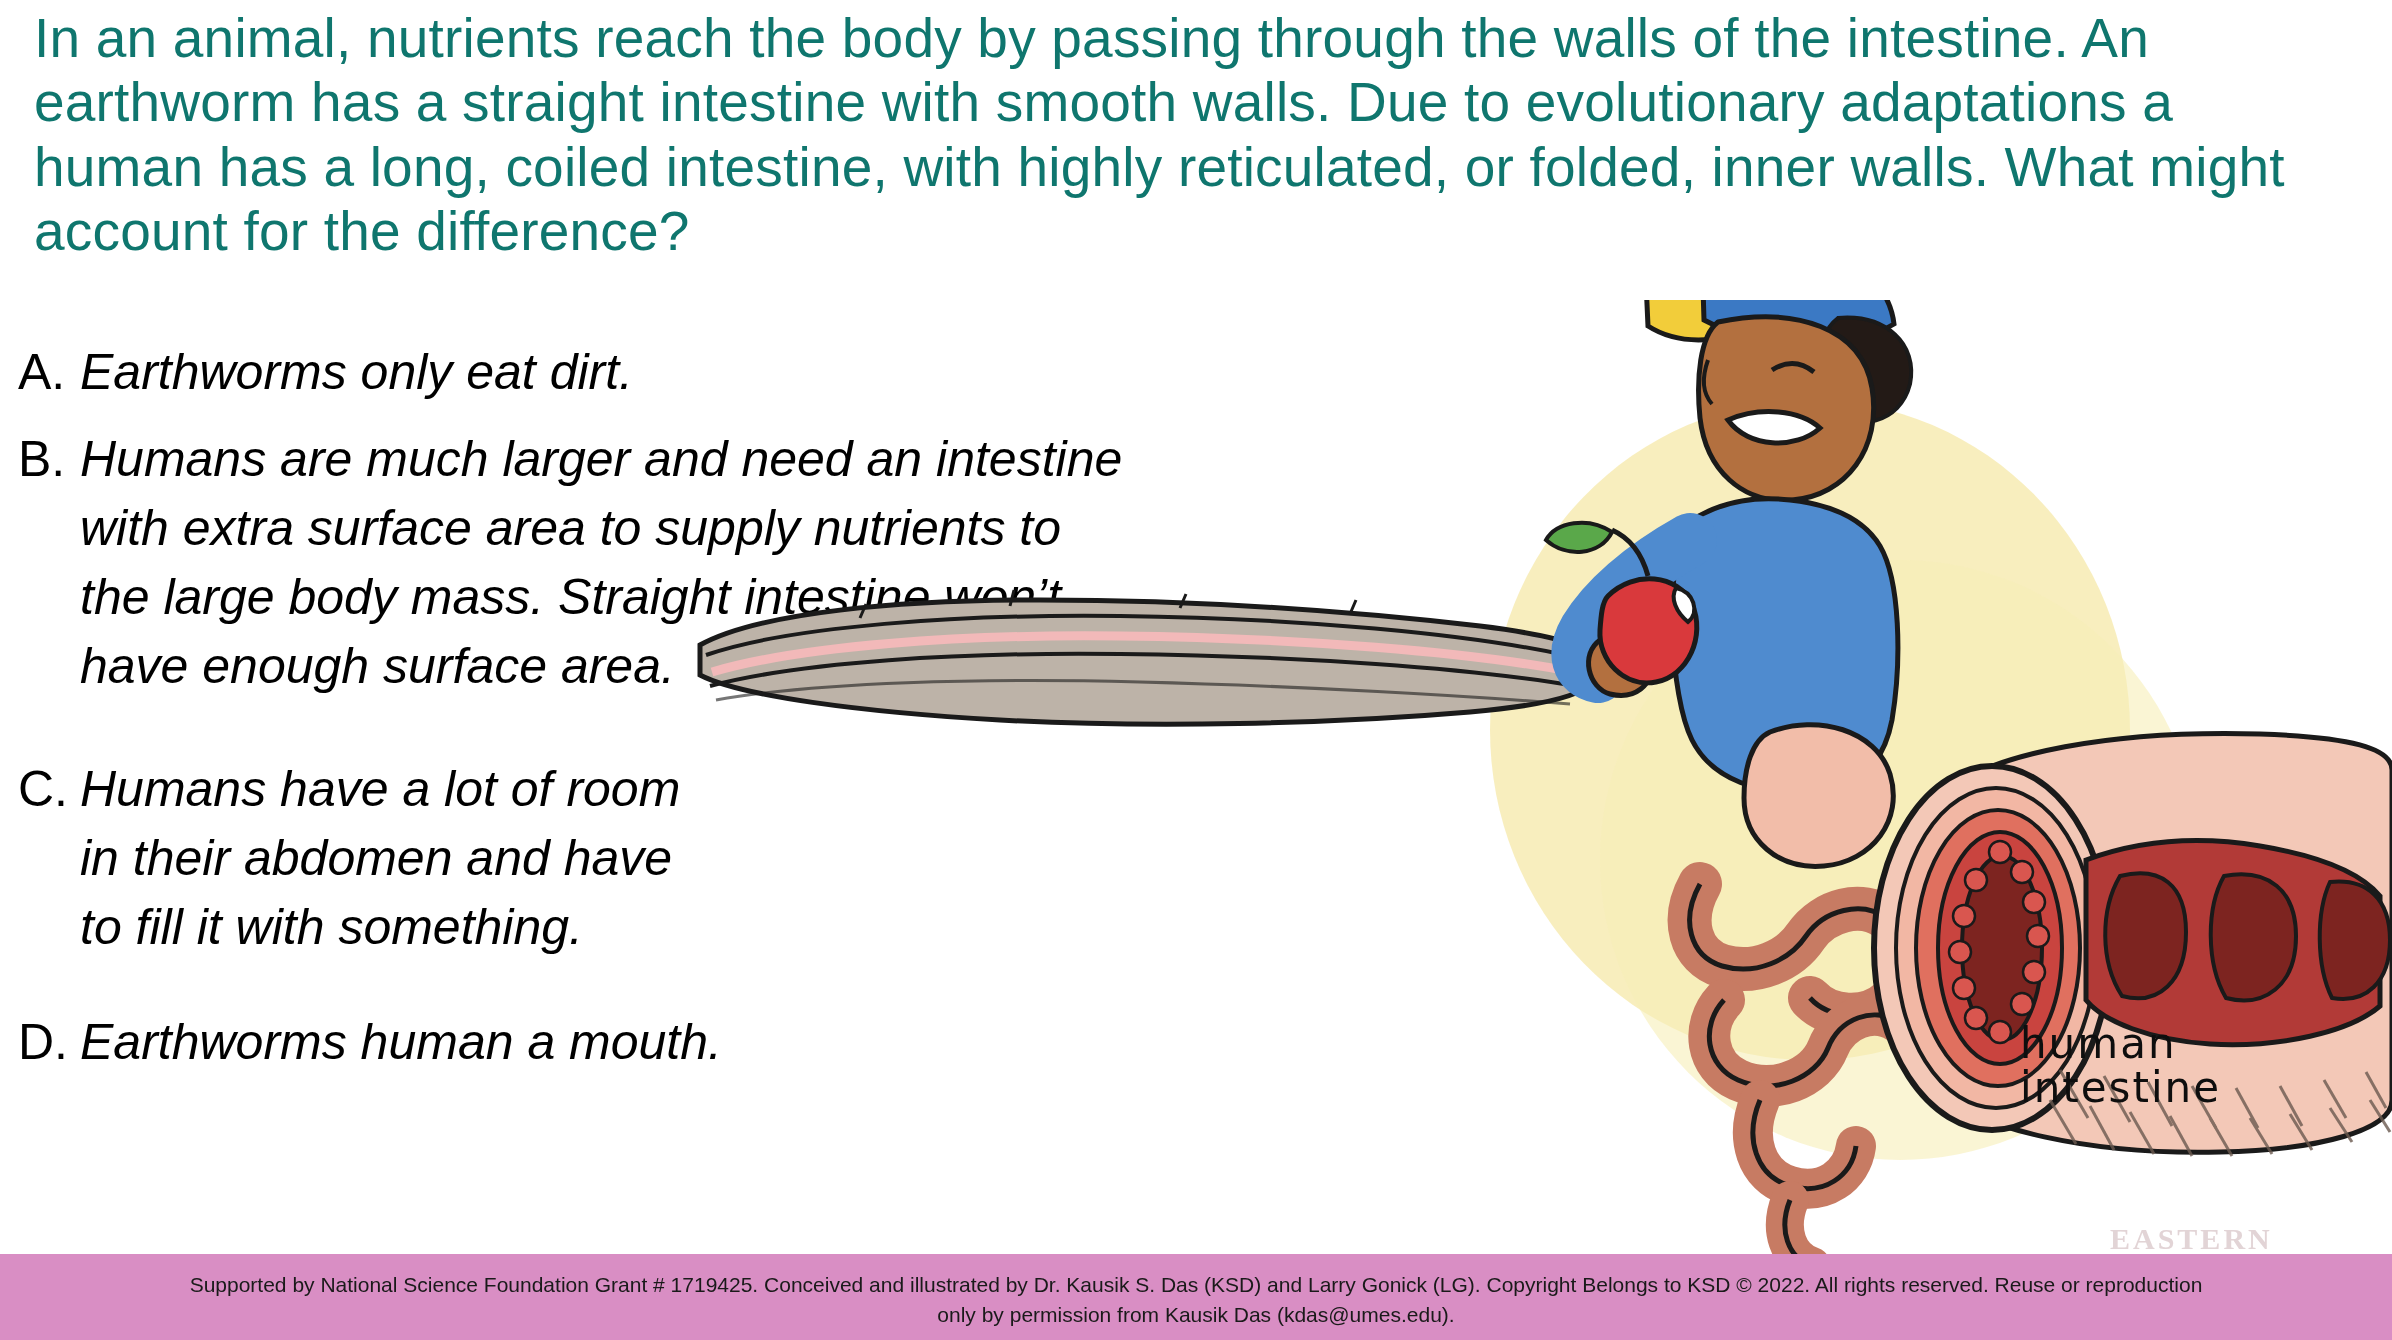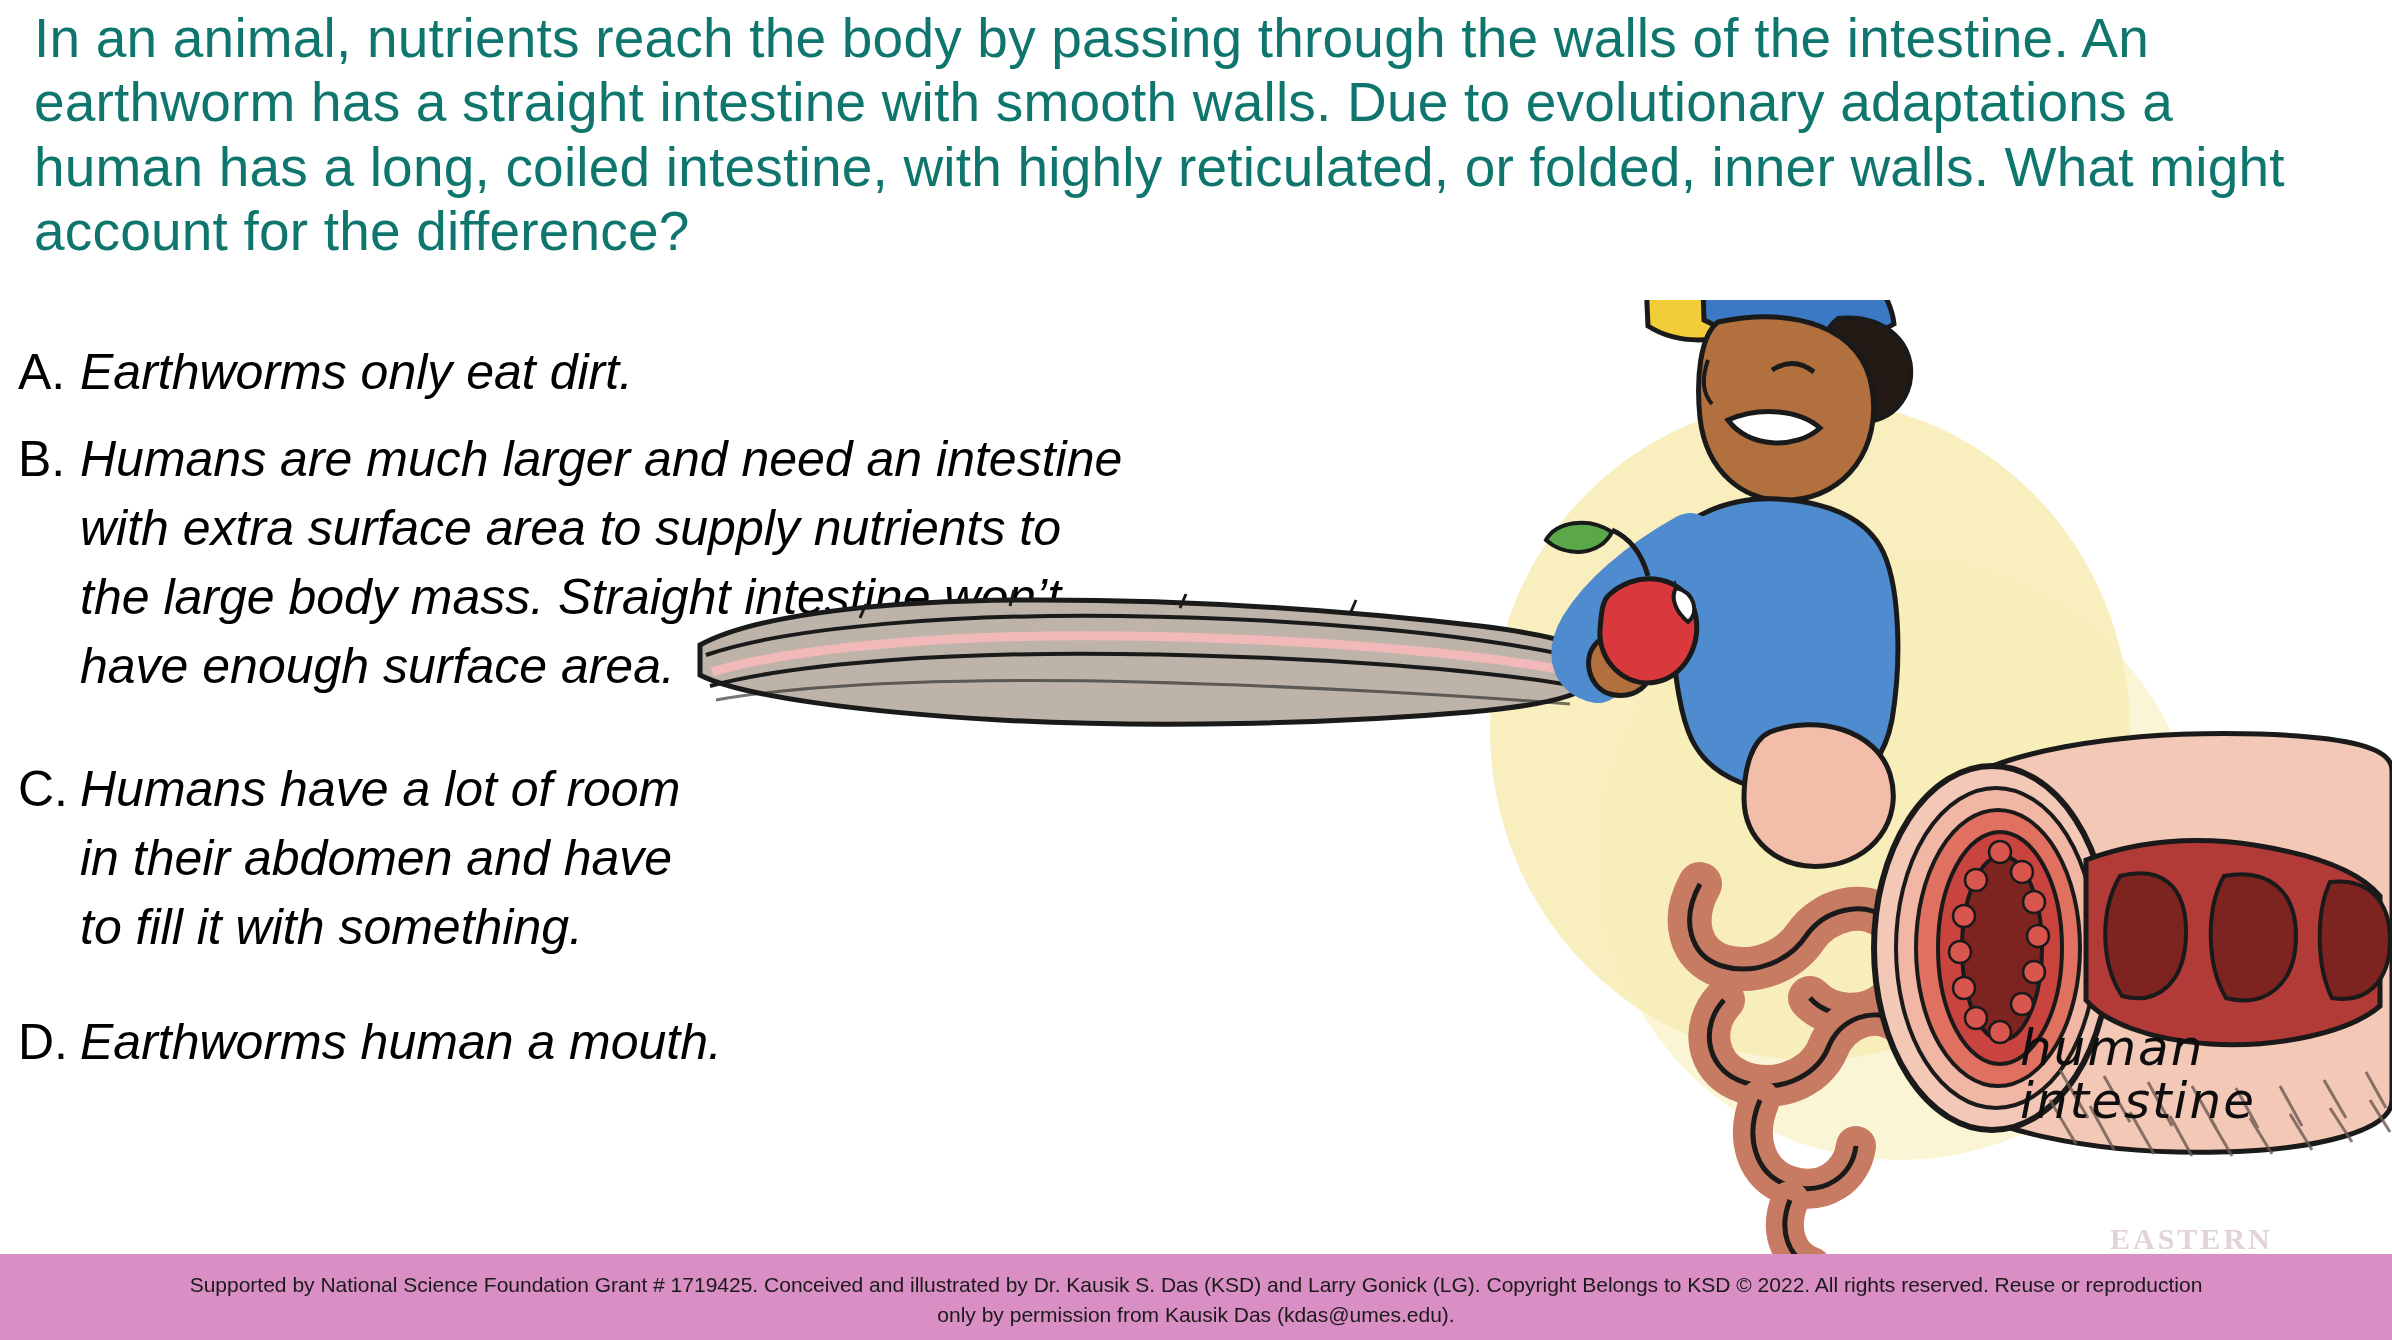--- a/index.html
+++ b/index.html
@@ -61,26 +61,25 @@
     left: 0;
     top: 300px;
     width: 2392px;
     height: 960px;
     pointer-events: none;
   }
 
   .label {
     position: absolute;
     font-family: "DejaVu Sans", sans-serif;
-    font-size: 50px;
+    font-size: 42px;
     letter-spacing: 2px;
     color: #0e0e0e;
     line-height: 1.05;
     white-space: pre;
-    font-style: italic;
   }
   #label-human { left: 2020px; top: 722px; }
   #label-worm  { left: 1178px; top: 1030px; }
 
   
   #watermark {
     position: absolute;
     left: 2110px;
     top: 1222px;
     font-family: "Liberation Serif", serif;

